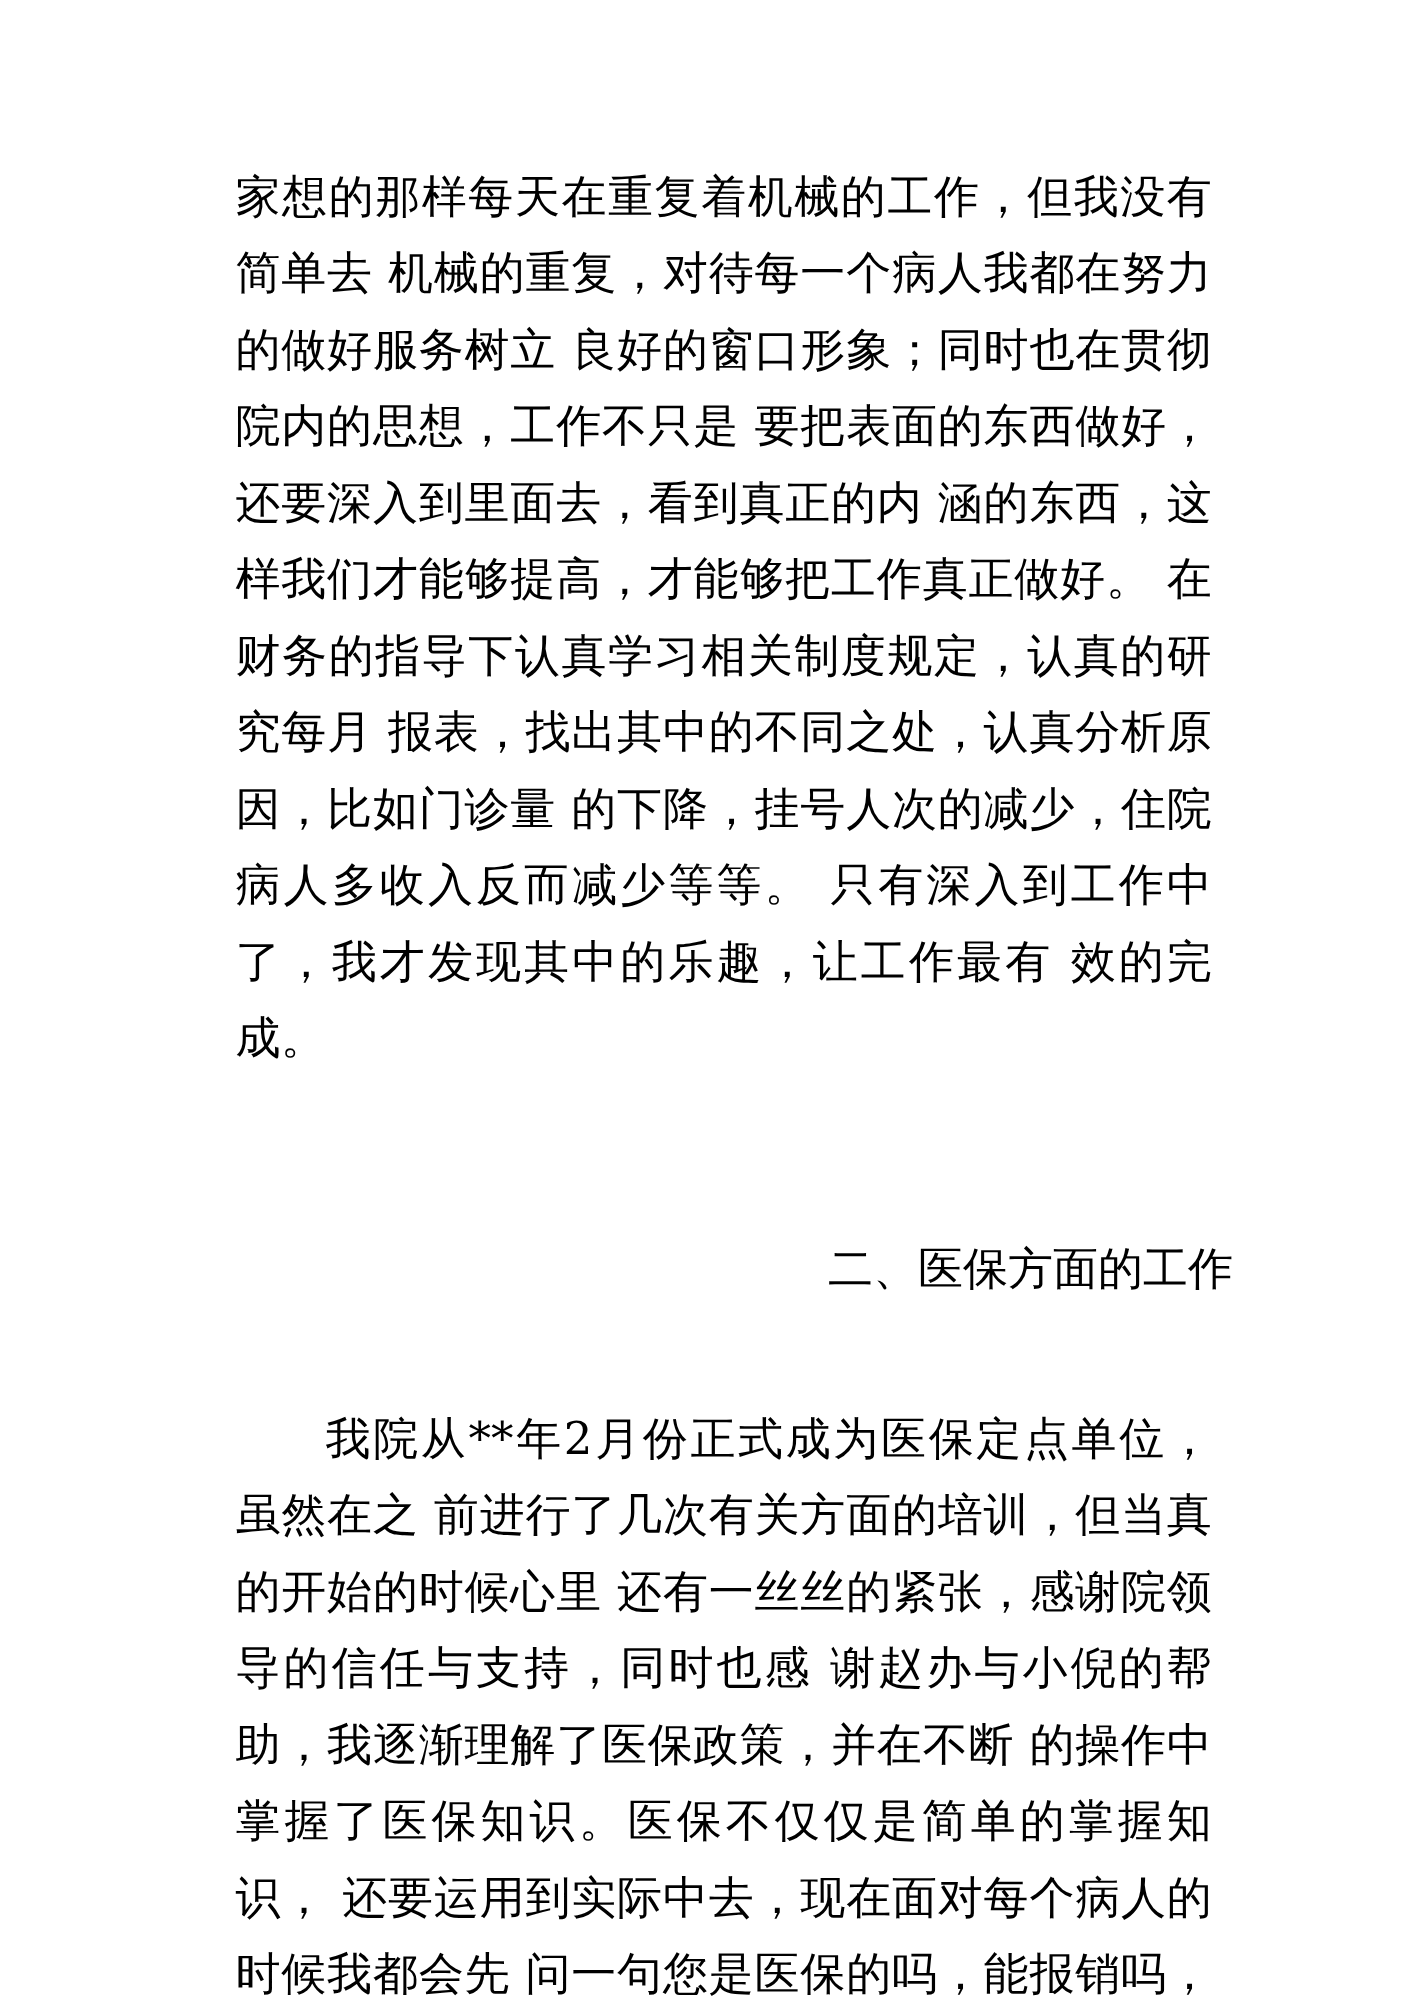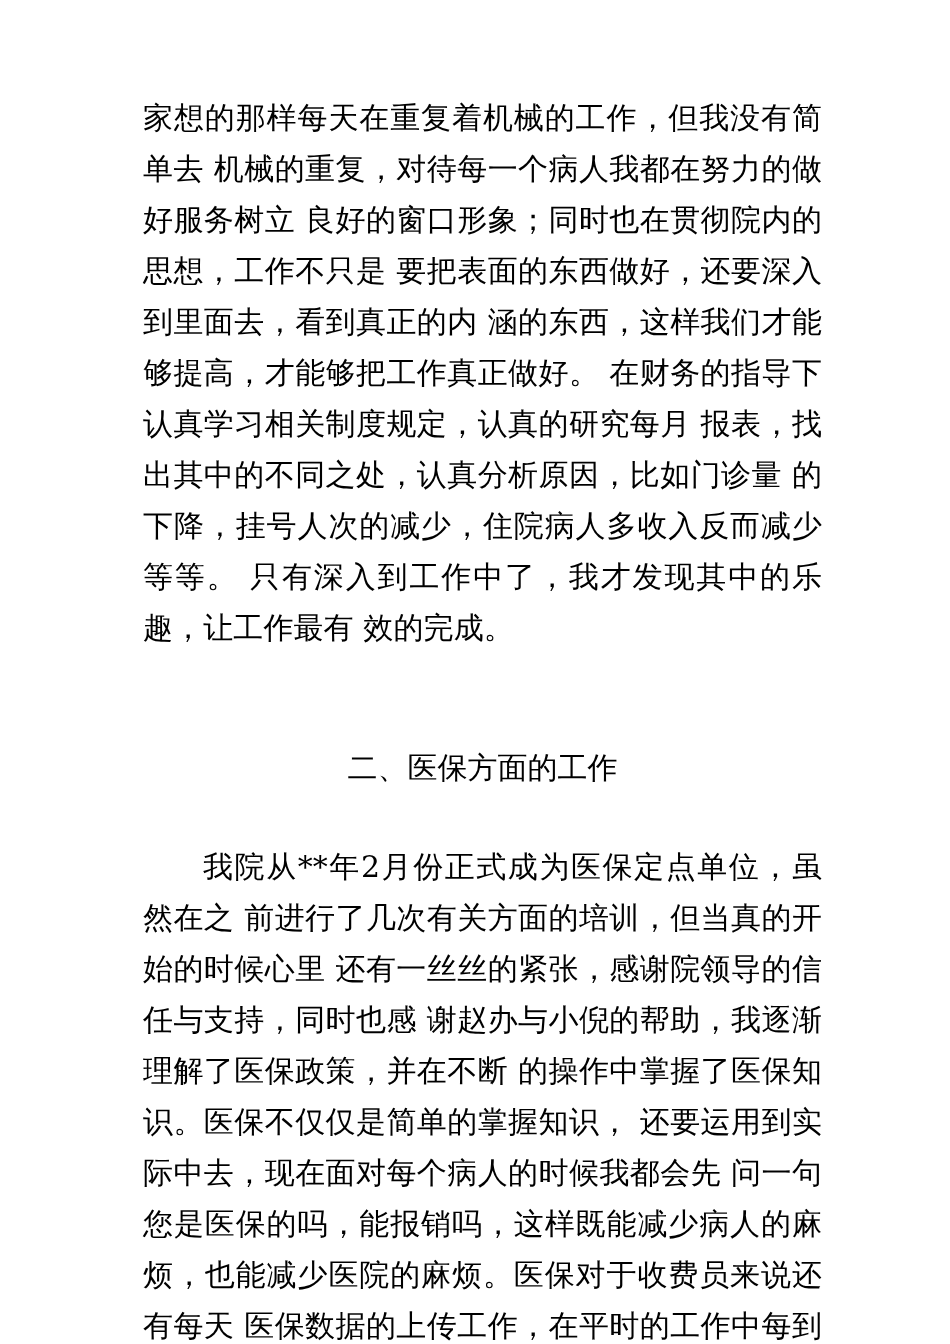--- a/index.html
+++ b/index.html
@@ -19,38 +19,38 @@
     overflow: hidden;
     box-sizing: border-box;
   }
   .content {
     position: absolute;
     left: 143px;
     top: 92px;
     width: 679px;
   }
   .para {
-    margin: 0;
+    margin: 14px;
     font-size: 30px;
     line-height: 51px;
     text-align: justify;
     text-justify: inter-character;
     letter-spacing: 0.1px;
     word-break: break-all;
     white-space: pre-wrap;
   }
   .para-indent {
     text-indent: 60px;
   }
   .heading {
     margin: 0;
     font-size: 30px;
     line-height: 51px;
     font-weight: normal;
-    text-align: center;
+    text-align: right;
     white-space: pre-wrap;
   }
   .gap-after-para { height: 89px; }
   .gap-after-heading { height: 48px; }
 </style>
 </head>
 <body>
 
 <div class="page">
   <div class="content">

